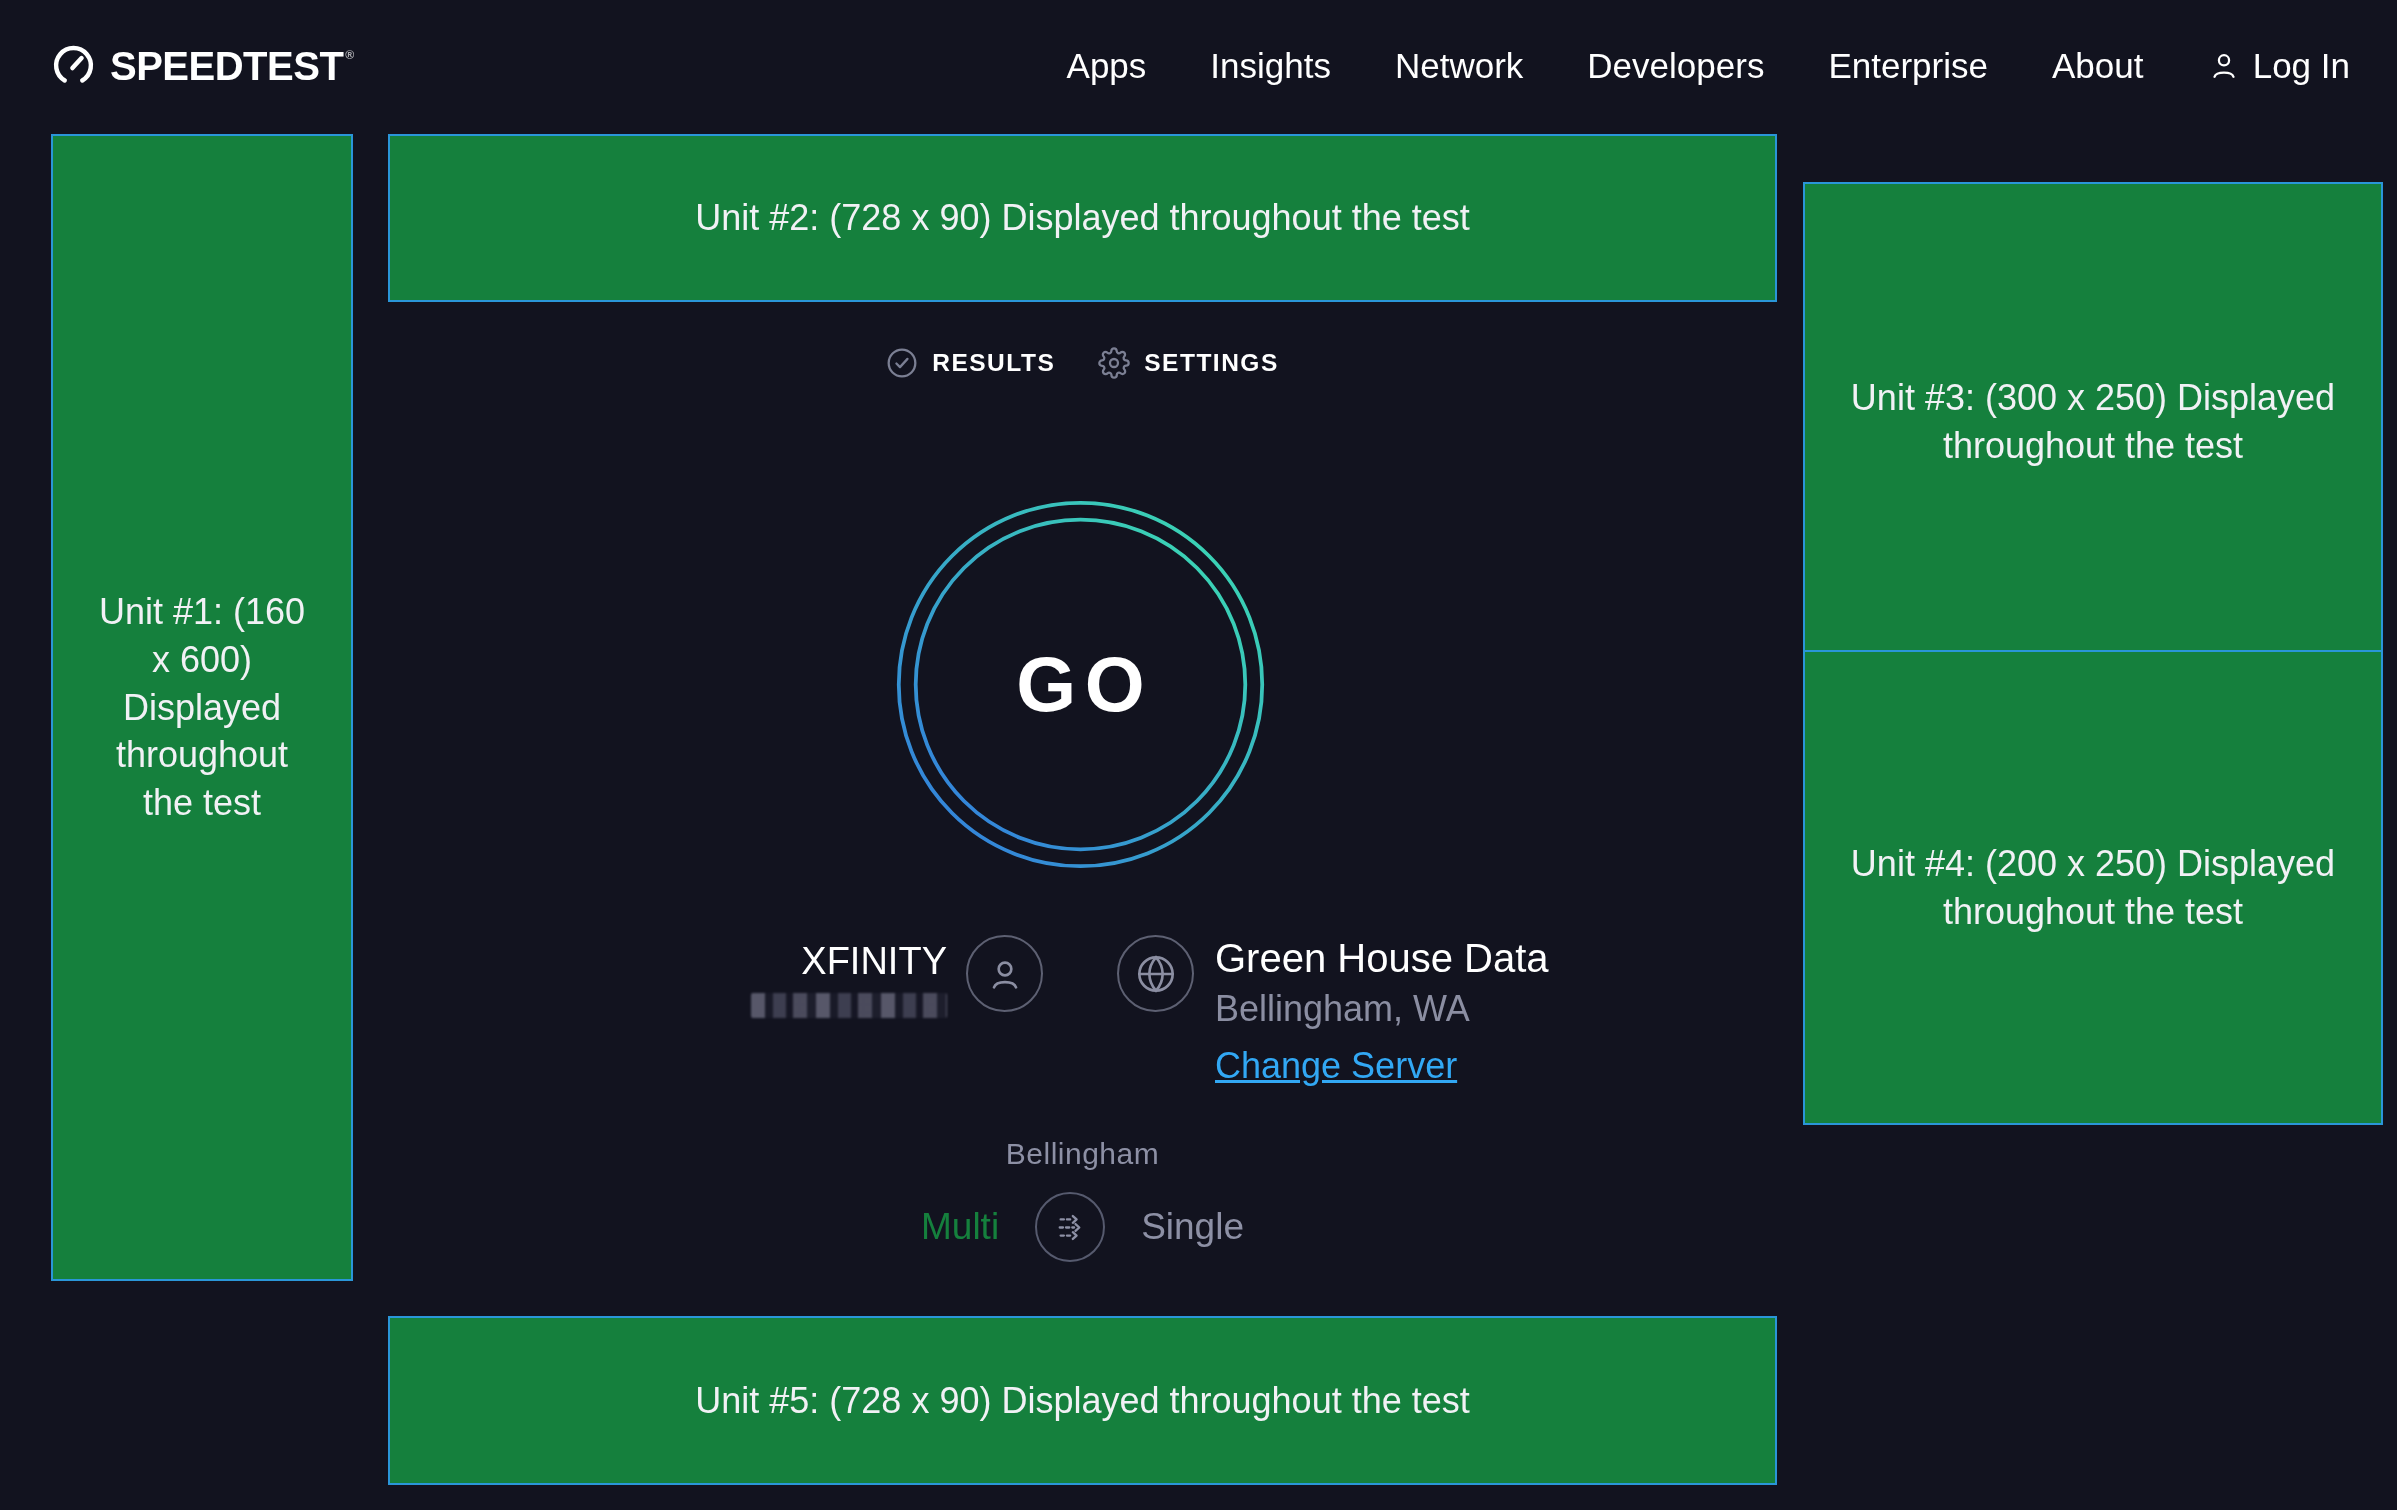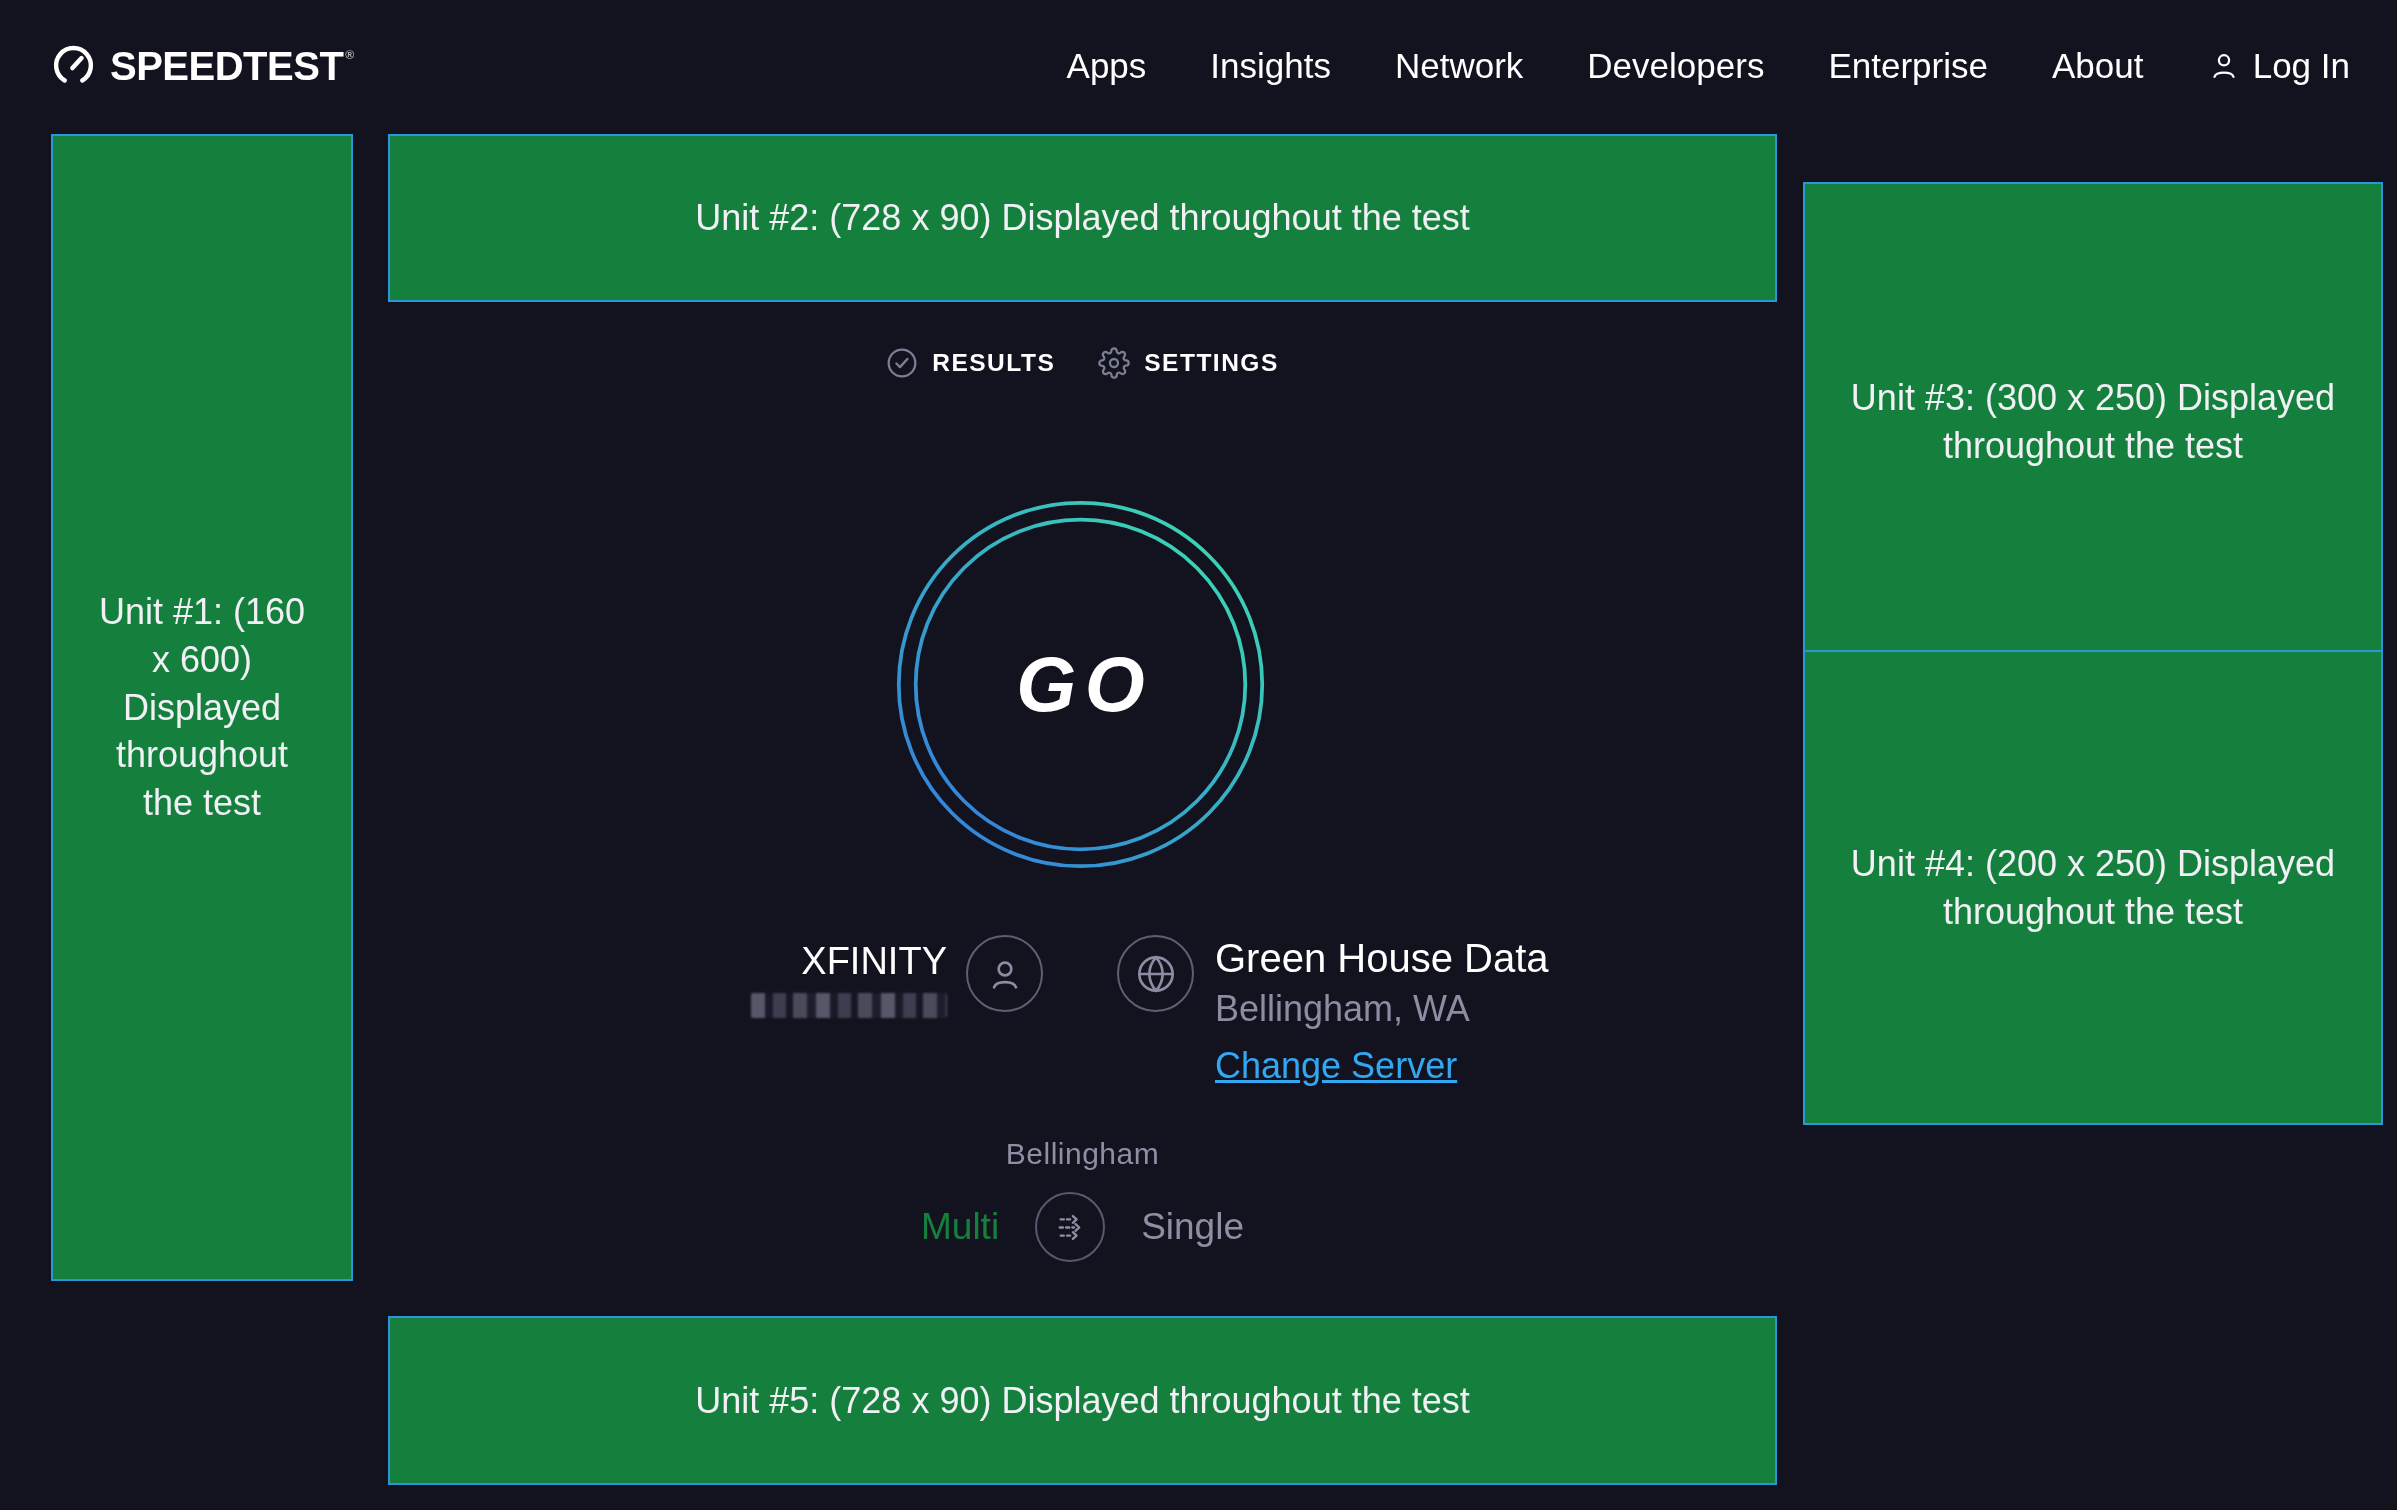--- a/index.html
+++ b/index.html
@@ -51,21 +51,20 @@
   }
   .tab { display:flex; align-items:center; gap:14px; cursor:pointer; }
   .tab svg { width:32px; height:32px; }
   .tab .tab-label { font-size:24.5px; font-weight:700; letter-spacing:1.5px; color:#fff; }
 
   
   .go {
     position:absolute; left:895px; top:499px; width:371px; height:371px;
     display:flex; align-items:center; justify-content:center;
     cursor:pointer;
-    font-style:italic;
   }
   .go svg.rings { position:absolute; inset:0; width:100%; height:100%; }
   .go-label {
     position:relative; font-size:77px; font-weight:700;
     letter-spacing:8.5px; padding-left:8.5px; color:#fff;
   }
 
   
   .conn-info { position:absolute; left:388px; top:918px; width:1389px; height:202px; }
   .badge {

